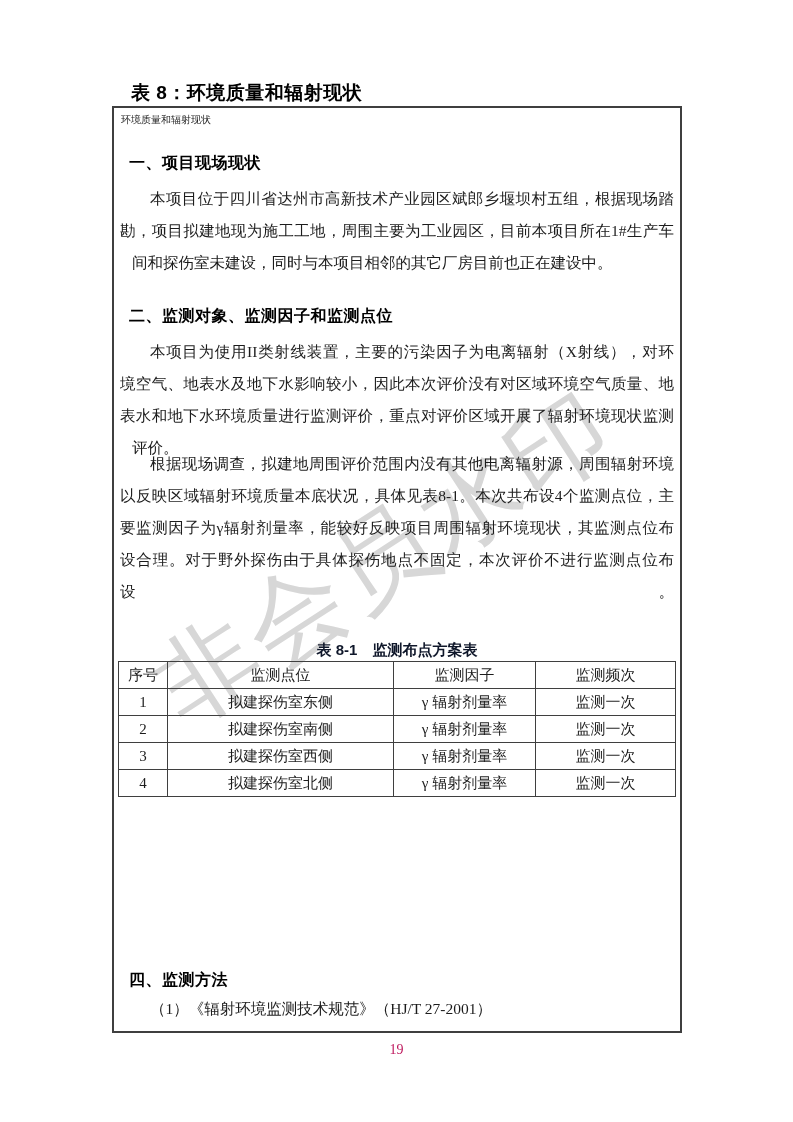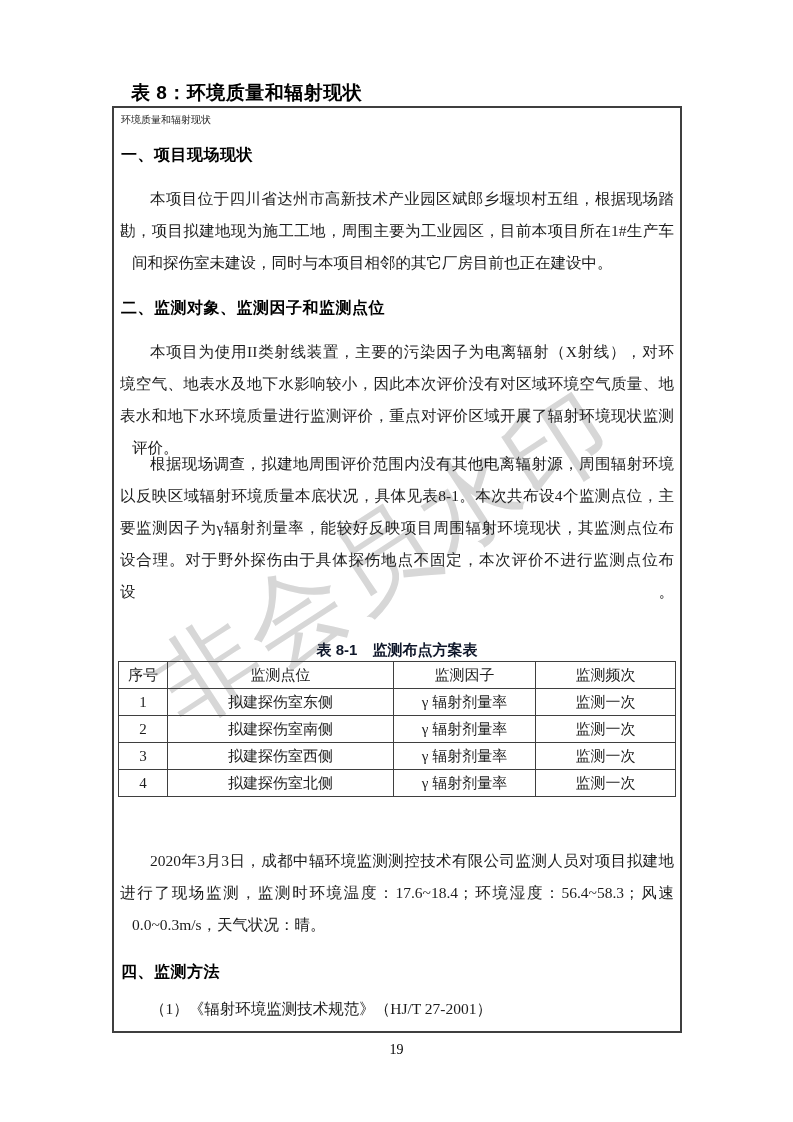--- a/index.html
+++ b/index.html
@@ -22,21 +22,21 @@
   .doc-box{
     position:absolute;left:112px;top:106px;width:570px;height:927px;z-index:1;
     border:2px solid #3f3f3f;box-sizing:border-box;background:transparent;
   }
   .box-header{
     position:absolute;left:7px;top:1px;
     font-family:"Liberation Sans", sans-serif;
     font-size:10px;font-weight:500;color:#222;line-height:22px;
   }
   .sec-heading{
-    position:absolute;left:7px;margin:0;
+    position:absolute;left:7px;margin:8px;
     font-family:"Liberation Sans", sans-serif;
     font-size:16px;font-weight:700;color:#000;line-height:21px;letter-spacing:0.5px;
   }
   .h1{top:36px}.h2{top:189px}.h3{top:697px}.h4{top:853px}
   .para{position:absolute;left:6px;width:554px;font-size:15.5px;}
   .p1{top:75px}.p2{top:228px}.p3{top:340px}.p4{top:737px}
   .ln{line-height:32px;text-align:justify;text-align-last:justify;white-space:normal;}
   .ln.first{text-indent:30px;}
   .ln.last{text-align-last:left;margin-left:12px;}
   .tbl-caption{
@@ -51,21 +51,21 @@
   table.mon-table th,table.mon-table td{
     border:1.5px solid #3f3f3f;height:26px;padding:0 2px;
     text-align:center;vertical-align:middle;font-weight:400;line-height:1.1;
   }
   .method-item{
     position:absolute;left:6px;top:889px;width:554px;
     font-size:15.5px;line-height:24px;text-indent:30px;
   }
   .page-number{
     position:absolute;left:0;top:1042px;width:793px;z-index:1;
-    text-align:center;font-size:14px;color:#000000;
+    text-align:center;font-size:14px;color:#be185d;
   }
 </style>
 </head>
 <body>
 
 <div class="watermark">非会员水印</div>
 
 <h1 class="title">表 8：环境质量和辐射现状</h1>
 
 <div class="doc-box">
@@ -130,24 +130,19 @@
       </tr>
       <tr>
         <td>4</td>
         <td>拟建探伤室北侧</td>
         <td>γ 辐射剂量率</td>
         <td>监测一次</td>
       </tr>
     </tbody>
   </table>
 
-  <div class="para p4">
-    <div class="ln first">2020年3月3日，成都中辐环境监测测控技术有限公司监测人员对项目拟建地</div>
-    <div class="ln">进行了现场监测，监测时环境温度：17.6~18.4；环境湿度：56.4~58.3；风速</div>
-    <div class="ln last">0.0~0.3m/s，天气状况：晴。</div>
-  </div>
 
   <h2 class="sec-heading h4">四、监测方法</h2>
   <div class="method-item">（1）《辐射环境监测技术规范》（HJ/T 27-2001）</div>
 
 </div>
 
 <div class="page-number">19</div>
 
 </body></html>

